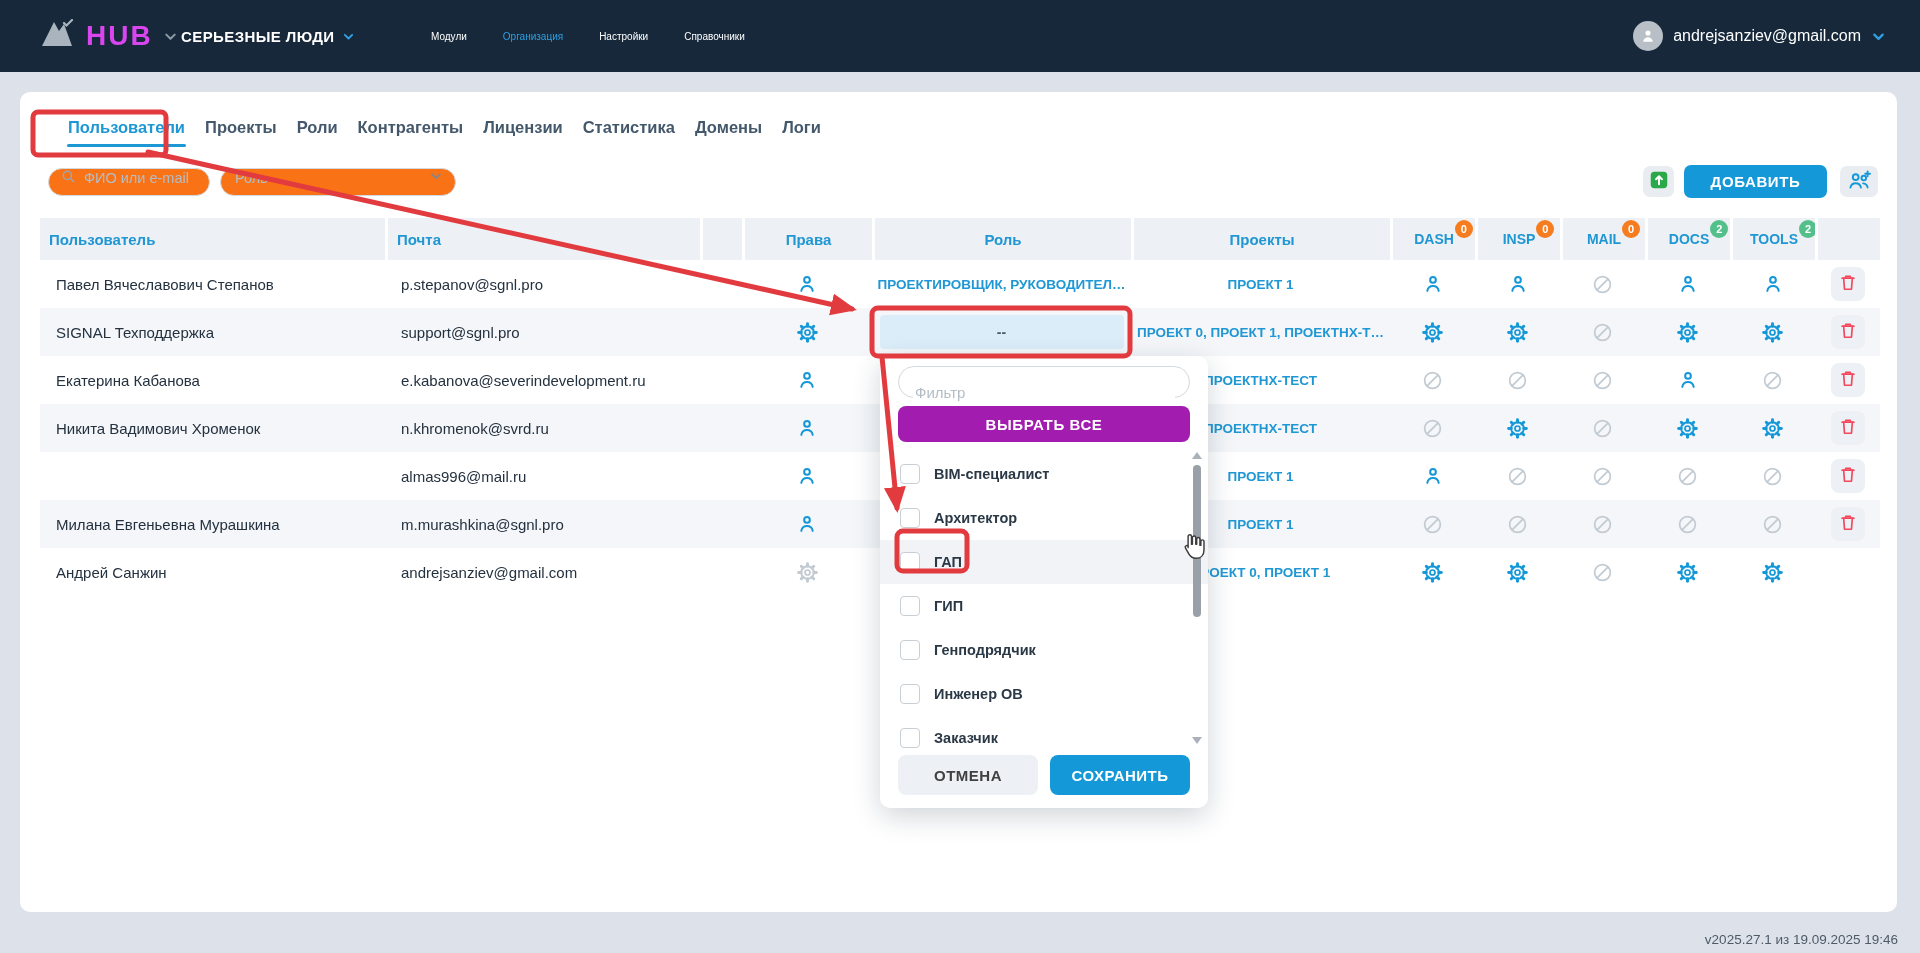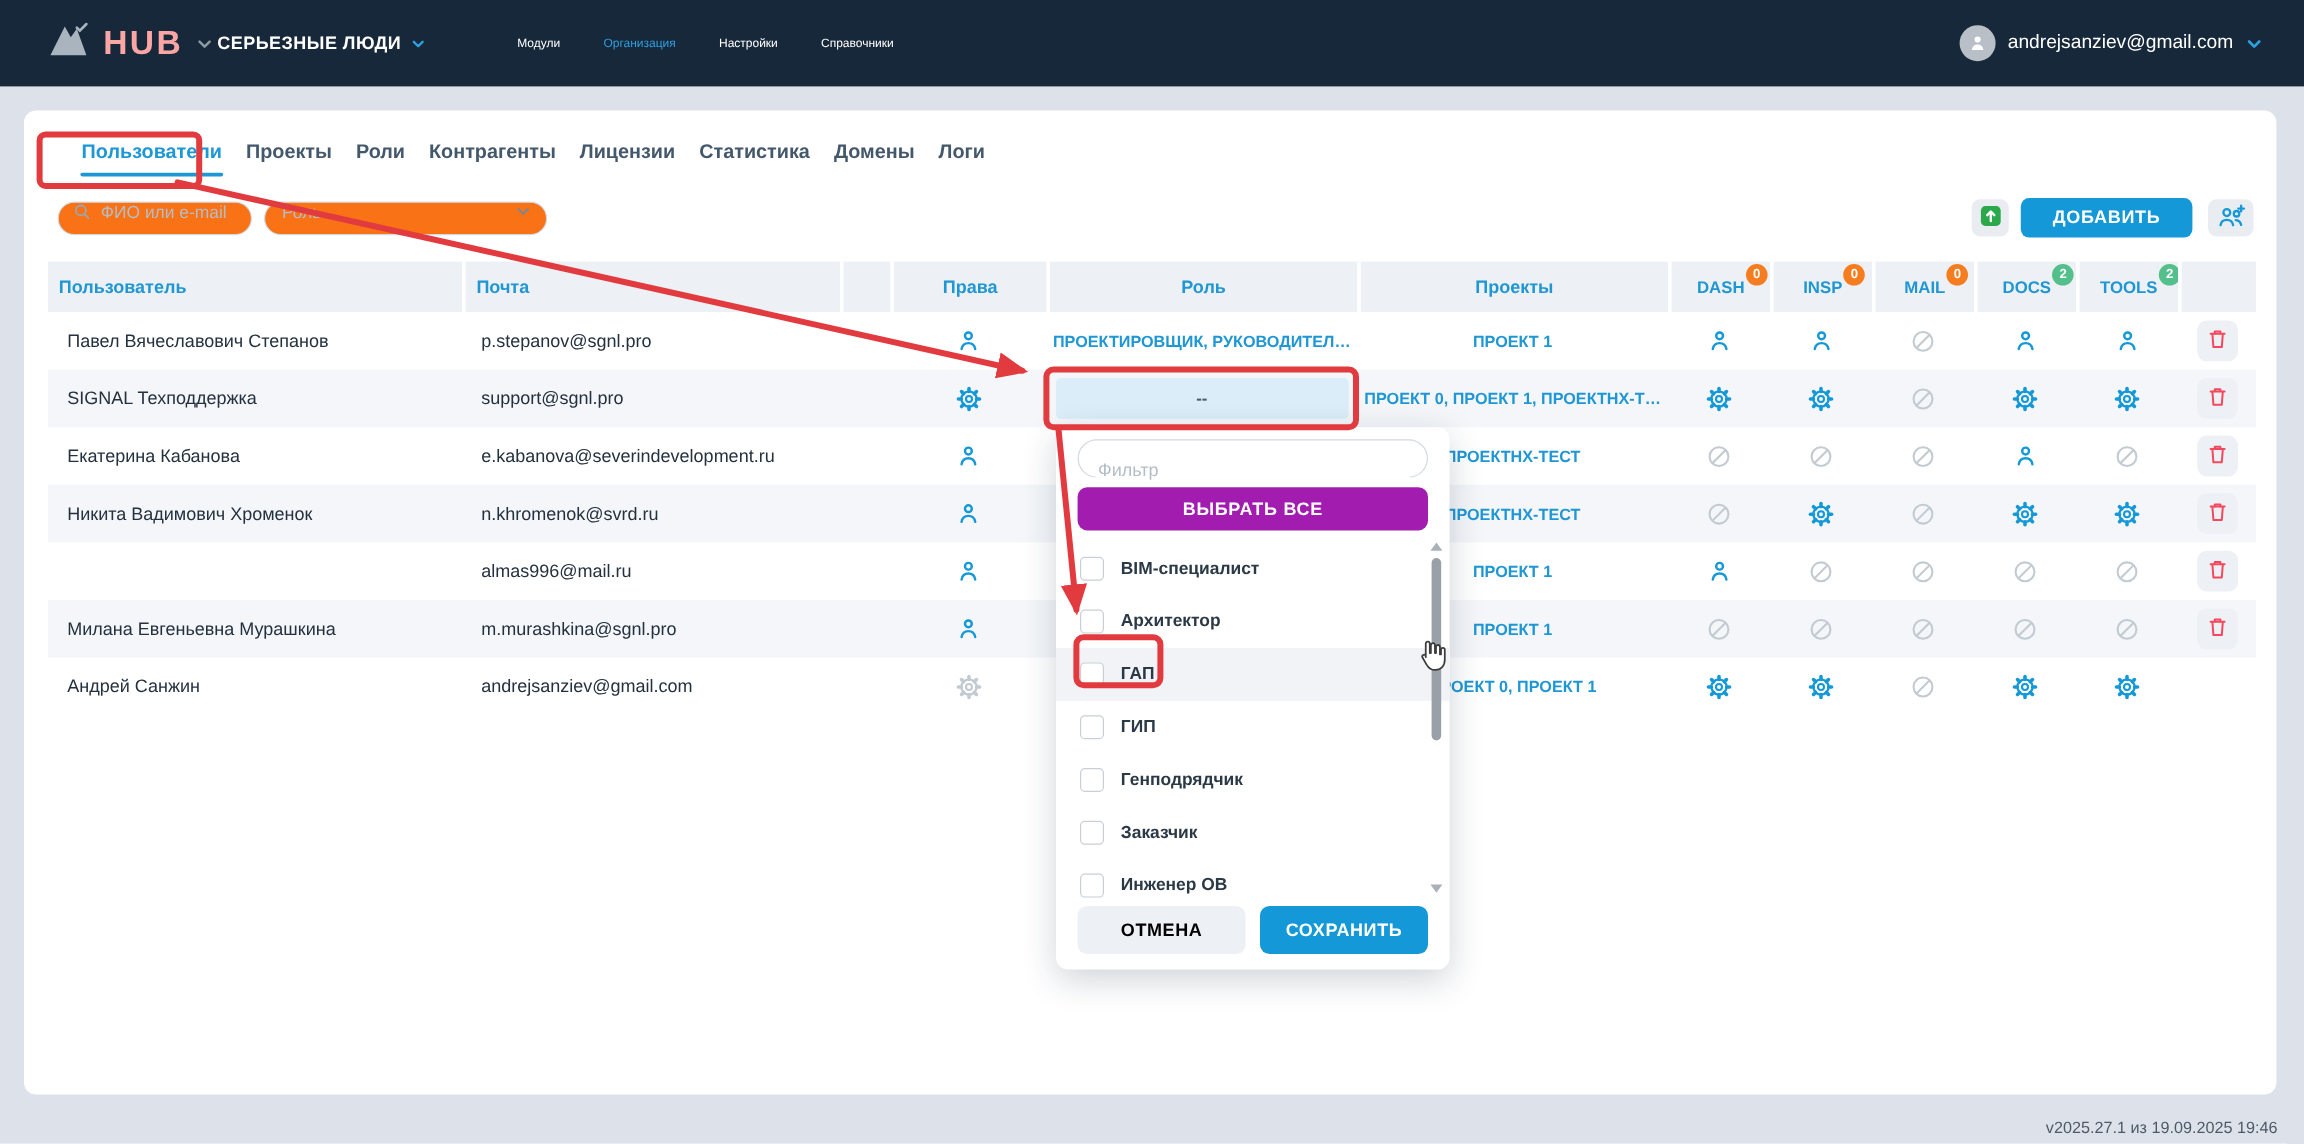--- a/index.html
+++ b/index.html
@@ -2,21 +2,21 @@
 <html><head>
 <meta charset="utf-8">
 <style>
   html,body{margin:0;padding:0;}
   body{width:1920px;height:953px;overflow:hidden;background:#dde2ea;font-family:"Liberation Sans",sans-serif;}
   .page{position:relative;width:1920px;height:953px;}
 
   
   .navbar{position:absolute;left:0;top:0;width:100%;height:72px;background:#16283a;z-index:2;}
   .nav-left{position:absolute;left:38px;top:0;height:72px;display:flex;align-items:center;gap:10px;}
-  .logo-text{color:#fca5a5;font-size:28px;font-weight:bold;letter-spacing:2px;}
+  .logo-text{color:#d946ef;font-size:28px;font-weight:bold;letter-spacing:2px;}
   .logo-chev{color:#8d99a4;display:flex;}
   .org-sel{position:absolute;left:181px;top:0;height:72px;display:flex;align-items:center;gap:8px;color:#fff;font-weight:bold;font-size:15px;letter-spacing:.4px;cursor:pointer;}
   .org-sel .chev{color:#2f9fe0;display:flex;}
   .nav-menu{position:absolute;left:431px;top:0;height:72px;display:flex;align-items:center;gap:36px;}
   .nav-link{color:#fff;font-size:10px;font-weight:normal;cursor:pointer;}
   .nav-link.active{color:#2f9fe0;}
   .nav-user{position:absolute;right:34px;top:0;height:72px;display:flex;align-items:center;gap:10px;}
   .avatar{width:30px;height:30px;border-radius:50%;background:#b9bfc6;display:flex;align-items:center;justify-content:center;}
   .user-email{color:#fff;font-size:16px;}
   .nav-user .chev{color:#2f9fe0;display:flex;}
@@ -70,21 +70,21 @@
   .opt{height:44px;display:flex;align-items:center;gap:14px;padding-left:20px;cursor:pointer;}
   .opt.hl{background:#f1f3f6;}
   .cb{width:20px;height:20px;border:1.5px solid #c8cfd6;border-radius:4px;background:#fff;box-sizing:border-box;flex:none;}
   .opt-label{font-size:14.5px;font-weight:bold;color:#2b3947;}
   .dd-scroll{position:absolute;right:5px;top:96px;width:12px;height:292px;}
   .sb-up{width:0;height:0;border-left:5px solid transparent;border-right:5px solid transparent;border-bottom:7px solid #aab1b8;margin:0 auto;}
   .sb-down{width:0;height:0;border-left:5px solid transparent;border-right:5px solid transparent;border-top:7px solid #aab1b8;margin:0 auto;position:absolute;bottom:0;left:1px;}
   .sb-thumb{position:absolute;left:2px;top:13px;width:8px;height:152px;background:#99a0a7;border-radius:4px;cursor:grab;}
   .dd-actions{position:absolute;left:0;bottom:13px;width:100%;display:flex;justify-content:center;gap:12px;}
   .dd-btn{width:140px;height:40px;border:none;border-radius:8px;font-weight:bold;font-size:15px;letter-spacing:.5px;cursor:pointer;font-family:"Liberation Sans",sans-serif;}
-  .dd-cancel{background:#edf0f4;color:#000000;}
+  .dd-cancel{background:#edf0f4;color:#404040;}
   .dd-save{background:#1598d8;color:#fff;}
 
   
   .annotations{position:absolute;left:0;top:0;width:1920px;height:953px;z-index:8;pointer-events:none;}
   .cursor{position:absolute;left:1178px;top:533px;z-index:9;pointer-events:none;}
   .footer-version{position:absolute;right:22px;bottom:6px;color:#4e5a66;font-size:13.5px;z-index:2;}
 </style>
 </head>
 <body>
 
@@ -743,25 +743,25 @@
         <div class="opt">
           <span class="cb"></span>
           <span class="opt-label">ГИП</span>
         </div>
         <div class="opt">
           <span class="cb"></span>
           <span class="opt-label">Генподрядчик</span>
         </div>
         <div class="opt">
           <span class="cb"></span>
-          <span class="opt-label">Заказчик</span>
+          <span class="opt-label">Инженер ОВ</span>
         </div>
         <div class="opt">
           <span class="cb"></span>
-          <span class="opt-label">Инженер ОВ</span>
+          <span class="opt-label">Заказчик</span>
         </div>
       </div>
     <div class="dd-scroll">
       <div class="sb-up"></div>
       <div class="sb-thumb"></div>
       <div class="sb-down"></div>
     </div>
     <div class="dd-actions">
       <button class="dd-btn dd-cancel">ОТМЕНА</button>
       <button class="dd-btn dd-save">СОХРАНИТЬ</button>

